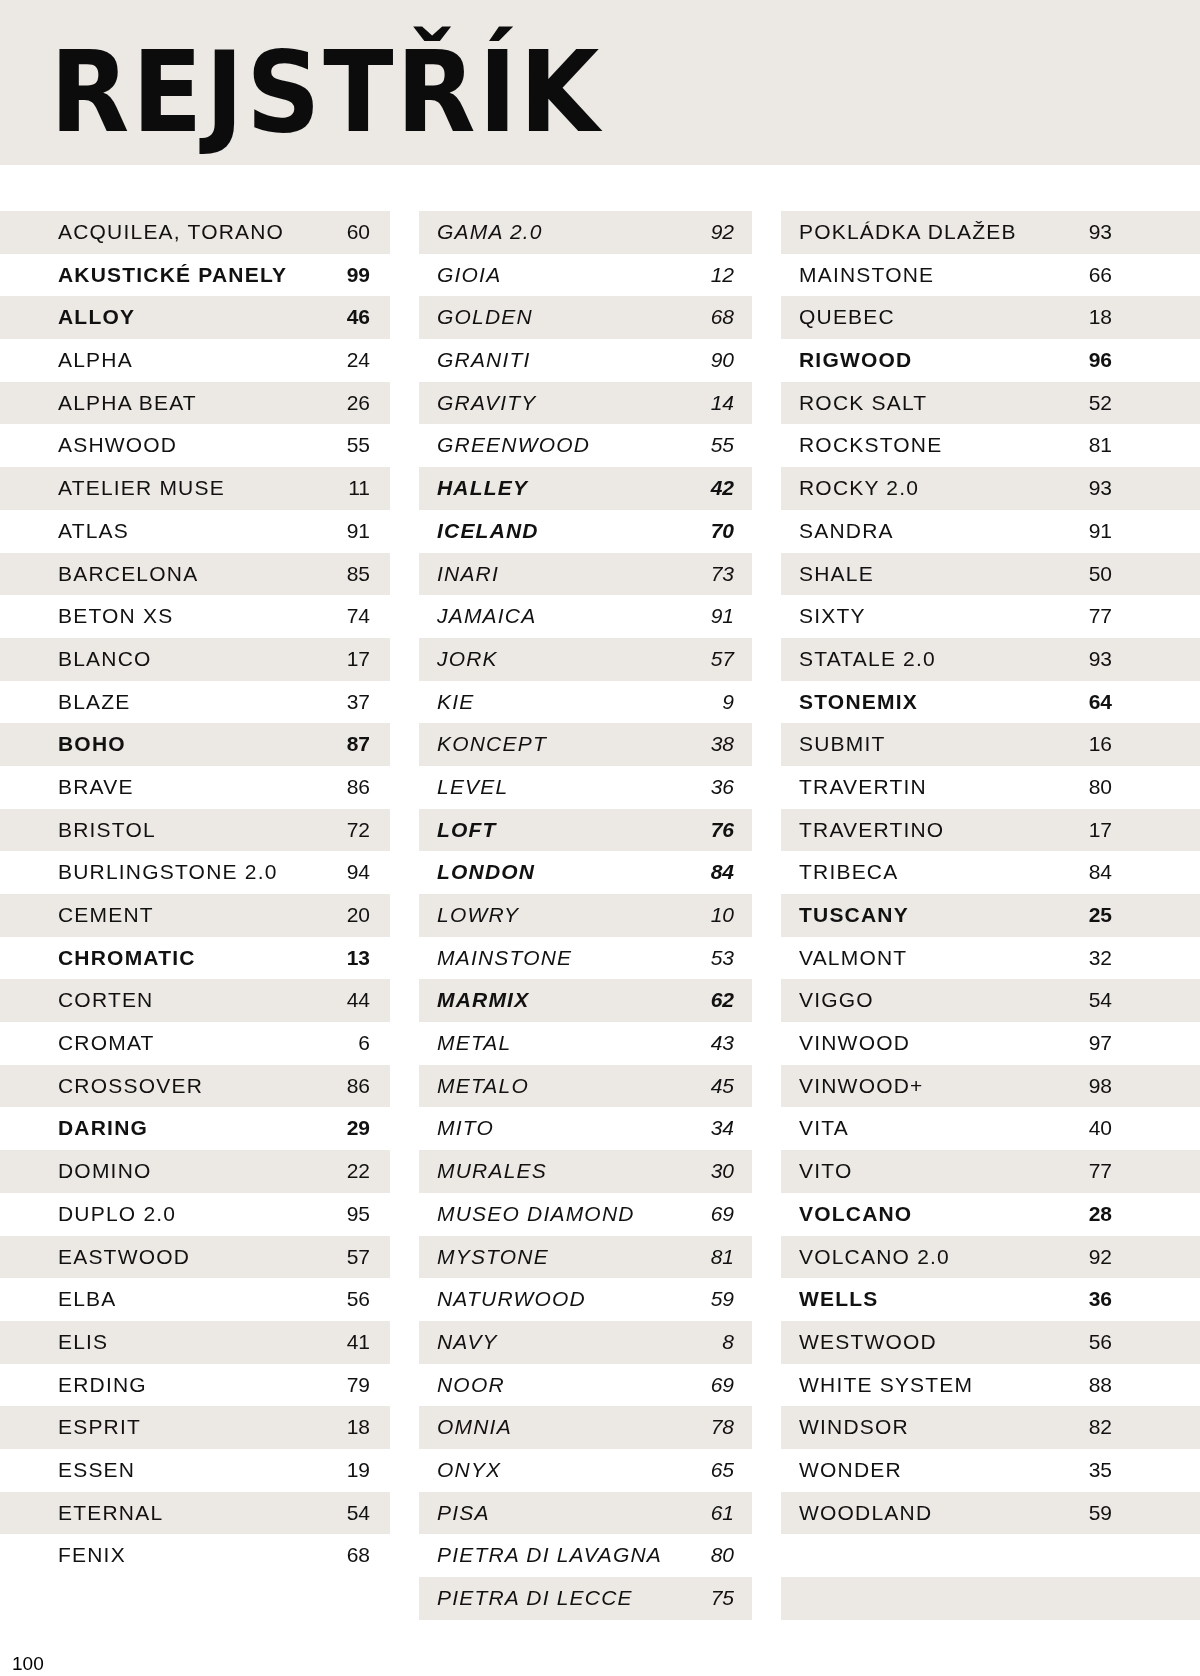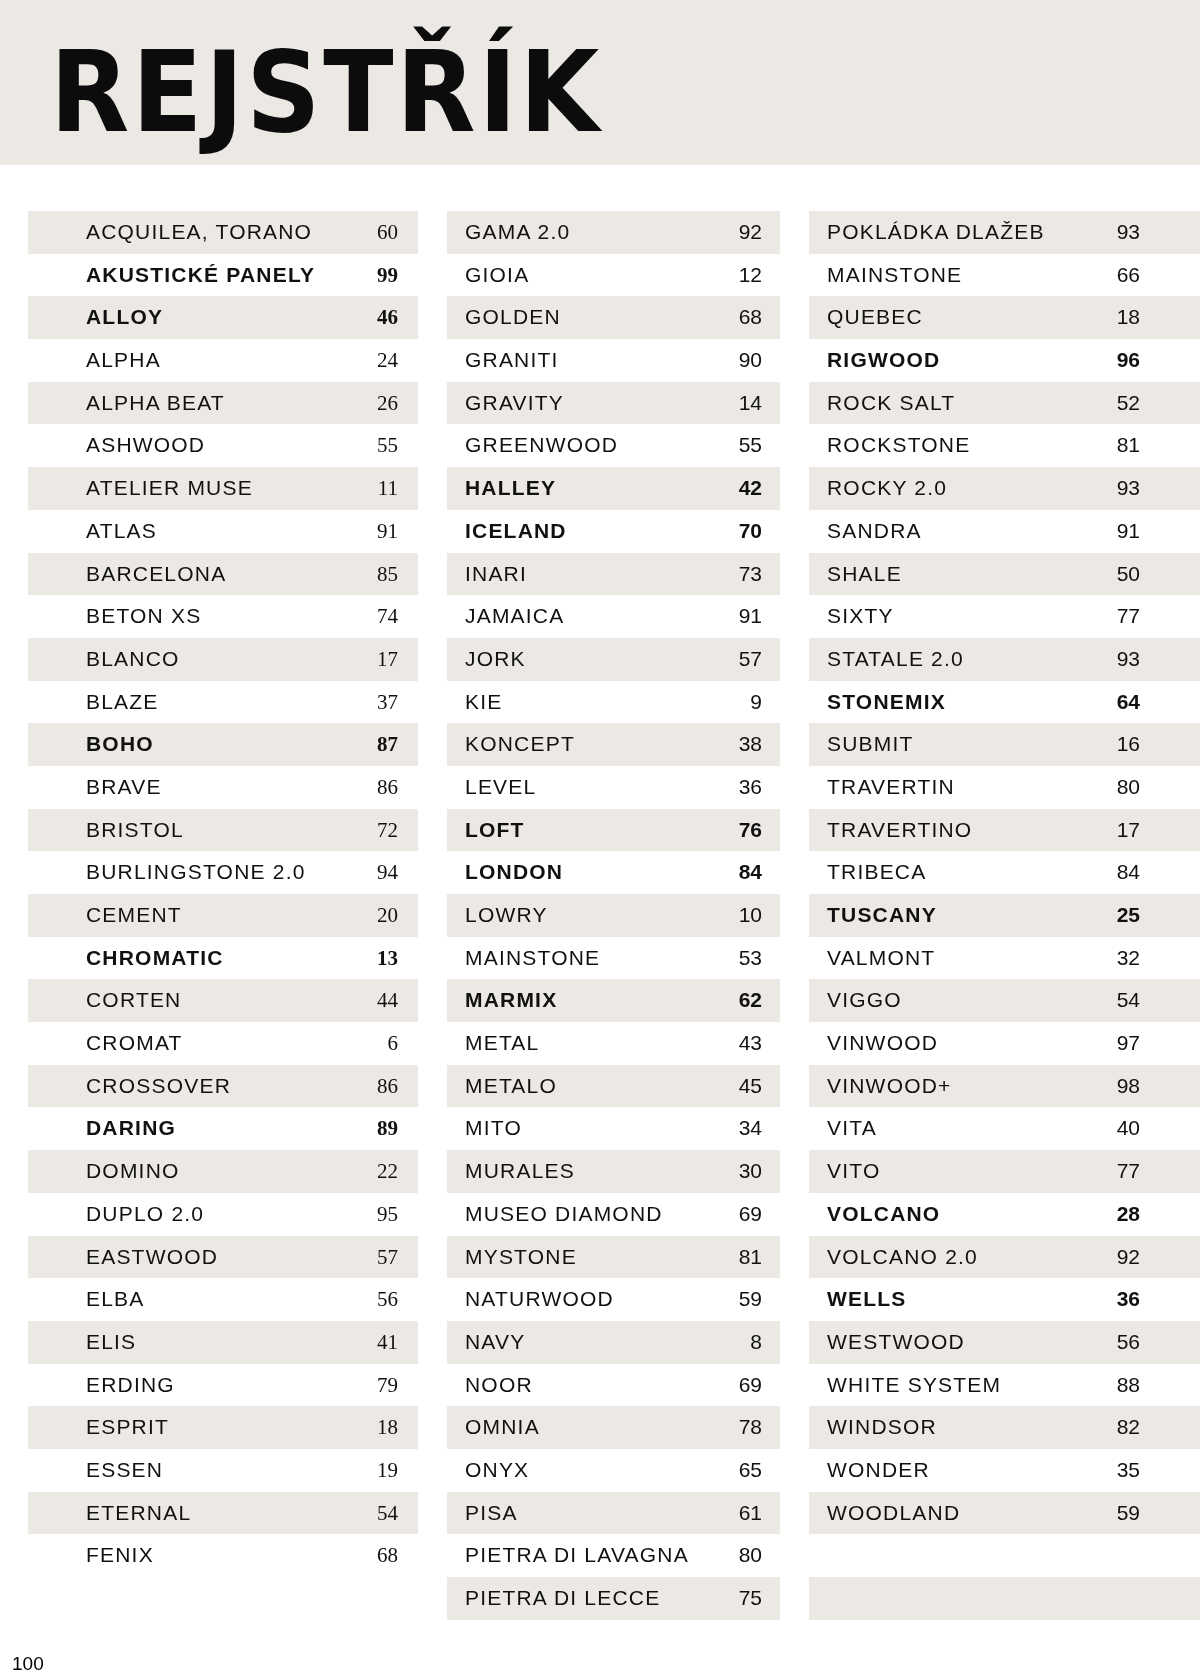--- a/index.html
+++ b/index.html
@@ -1,30 +1,30 @@
 <!DOCTYPE html>
 <html><head>
 <meta charset="utf-8">
 <style>
   html, body { margin:0; padding:0; }
   body { width:1200px; height:1676px; background:#ffffff; position:relative; overflow:hidden;
          font-family:"Liberation Sans", "DejaVu Sans", sans-serif; color:#111; }
   .header { position:absolute; left:0; top:0; width:1200px; height:165px; background:#ECE9E5; }
   .title { position:absolute; left:50px; top:36px; font-size:112px; font-weight:700; letter-spacing:3px;
            line-height:1; color:#0c0c0c; font-family:"DejaVu Sans", sans-serif; transform:scaleX(0.92); transform-origin:left top; }
-  .col { position:absolute; top:211px;margin-left:28px; }
+  .col { position:absolute; top:211px; }
   .row { position:relative; height:42.7px; }
   .row.striped { background:#ECE9E5; }
   .row .label { position:absolute; top:0; line-height:42.7px; font-size:21px; letter-spacing:1.2px; white-space:nowrap; }
   .row .num { position:absolute; top:0; line-height:42.7px; font-size:21px; text-align:right; width:60px; }
   .row.bold .label, .row.bold .num { font-weight:700; }
   #col1 { left:0; width:390px; }
   #col1 .label { left:58px; }
-  #col1 .num { left:310px;font-family:Liberation Serif, serif; }
-  #col2 { left:419px; width:333px; }
+  #col1 .num { left:310px; }
+  #col2 { left:419px; width:333px;font-style:italic; }
   #col2 .label { left:18px; }
   #col2 .num { left:255px; }
   #col3 { left:781px; width:419px; }
   #col3 .label { left:18px; }
   #col3 .num { left:271px; }
   .pagenum { position:absolute; left:12px; top:1653px; font-size:19px; color:#000000; }
 </style>
 </head>
 <body>
 
@@ -112,21 +112,21 @@
     <div class="row">
       <span class="label">CROMAT</span>
       <span class="num">6</span>
     </div>
     <div class="row striped">
       <span class="label">CROSSOVER</span>
       <span class="num">86</span>
     </div>
     <div class="row bold">
       <span class="label">DARING</span>
-      <span class="num">89</span>
+      <span class="num">29</span>
     </div>
     <div class="row striped">
       <span class="label">DOMINO</span>
       <span class="num">22</span>
     </div>
     <div class="row">
       <span class="label">DUPLO 2.0</span>
       <span class="num">95</span>
     </div>
     <div class="row striped">

